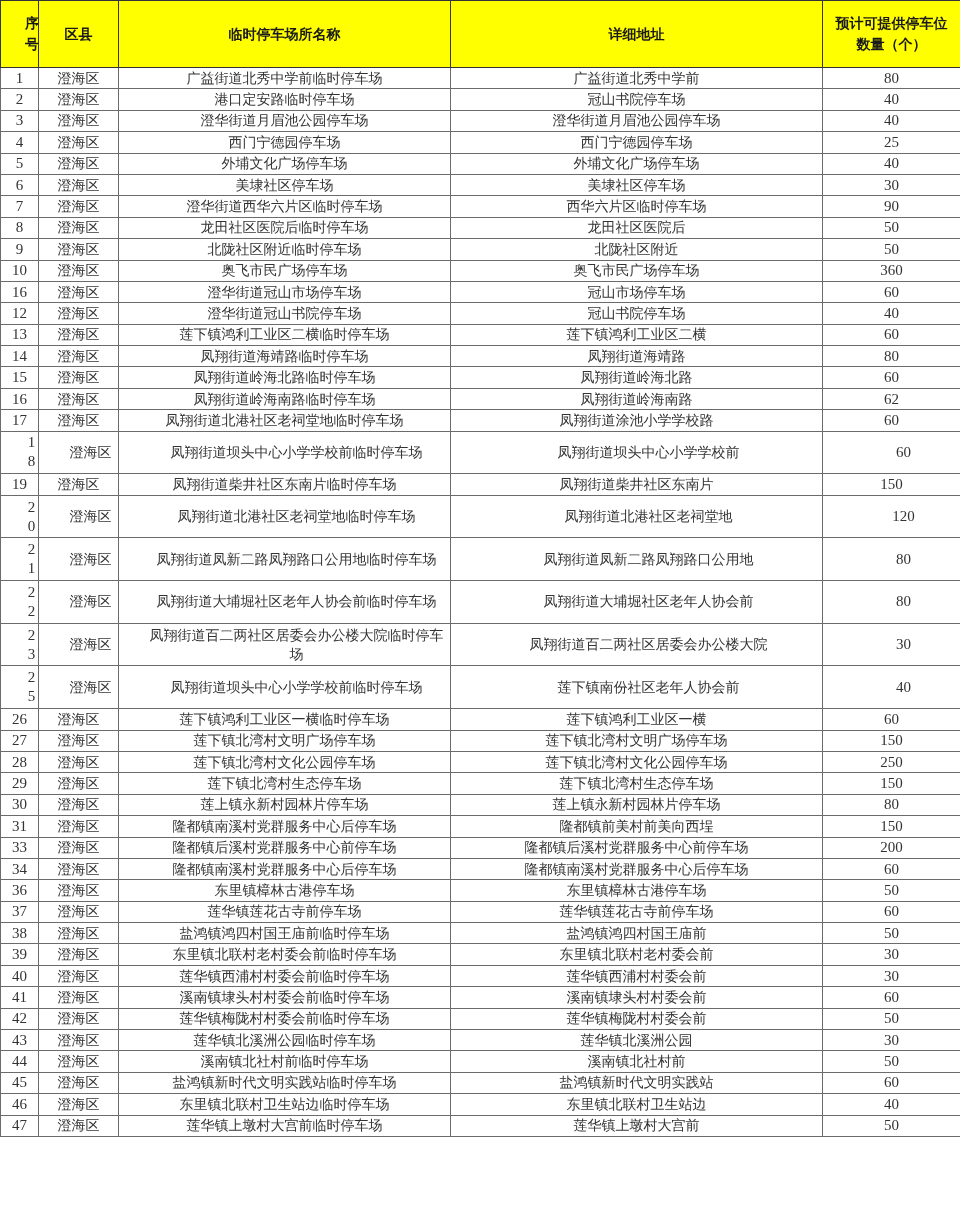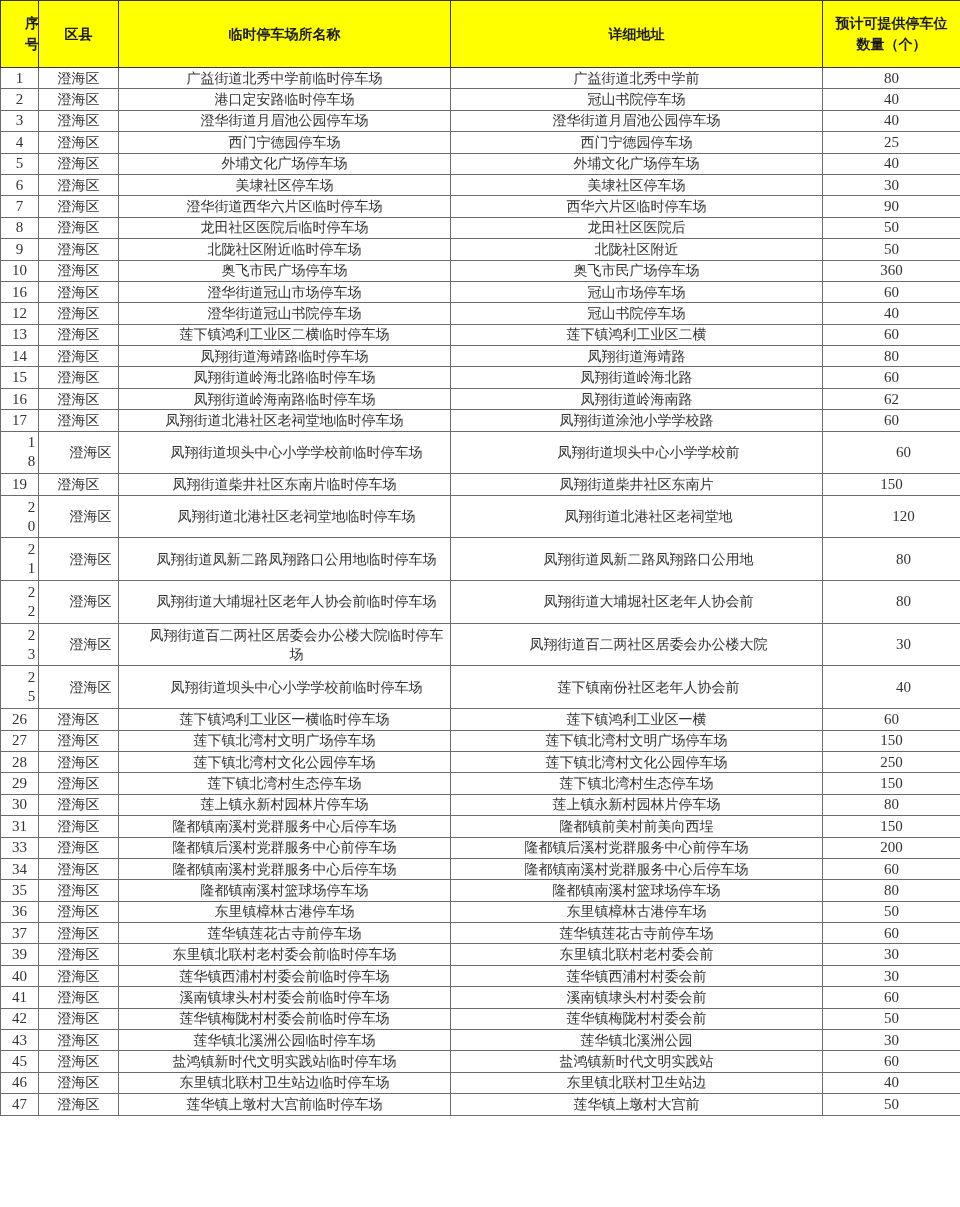--- a/index.html
+++ b/index.html
@@ -280,41 +280,41 @@
     <td class="num">200</td>
   </tr>
       <tr>
     <td class="num">34</td>
     <td>澄海区</td>
     <td>隆都镇南溪村党群服务中心后停车场</td>
     <td>隆都镇南溪村党群服务中心后停车场</td>
     <td class="num">60</td>
   </tr>
       <tr>
-    <td class="num">35</td>
-    <td>澄海区</td>
-    <td>隆都镇南溪村篮球场停车场</td>
-    <td>隆都镇南溪村篮球场停车场</td>
-    <td class="num">80</td>
-  </tr>
-      <tr>
     <td class="num">36</td>
     <td>澄海区</td>
     <td>东里镇樟林古港停车场</td>
     <td>东里镇樟林古港停车场</td>
     <td class="num">50</td>
   </tr>
       <tr>
     <td class="num">37</td>
     <td>澄海区</td>
     <td>莲华镇莲花古寺前停车场</td>
     <td>莲华镇莲花古寺前停车场</td>
     <td class="num">60</td>
   </tr>
       <tr>
+    <td class="num">38</td>
+    <td>澄海区</td>
+    <td>盐鸿镇鸿四村国王庙前临时停车场</td>
+    <td>盐鸿镇鸿四村国王庙前</td>
+    <td class="num">50</td>
+  </tr>
+      <tr>
     <td class="num">39</td>
     <td>澄海区</td>
     <td>东里镇北联村老村委会前临时停车场</td>
     <td>东里镇北联村老村委会前</td>
     <td class="num">30</td>
   </tr>
       <tr>
     <td class="num">40</td>
     <td>澄海区</td>
     <td>莲华镇西浦村村委会前临时停车场</td>
@@ -334,20 +334,27 @@
     <td>莲华镇梅陇村村委会前临时停车场</td>
     <td>莲华镇梅陇村村委会前</td>
     <td class="num">50</td>
   </tr>
       <tr>
     <td class="num">43</td>
     <td>澄海区</td>
     <td>莲华镇北溪洲公园临时停车场</td>
     <td>莲华镇北溪洲公园</td>
     <td class="num">30</td>
+  </tr>
+      <tr>
+    <td class="num">44</td>
+    <td>澄海区</td>
+    <td>溪南镇北社村前临时停车场</td>
+    <td>溪南镇北社村前</td>
+    <td class="num">50</td>
   </tr>
       <tr>
     <td class="num">45</td>
     <td>澄海区</td>
     <td>盐鸿镇新时代文明实践站临时停车场</td>
     <td>盐鸿镇新时代文明实践站</td>
     <td class="num">60</td>
   </tr>
       <tr>
     <td class="num">46</td>

